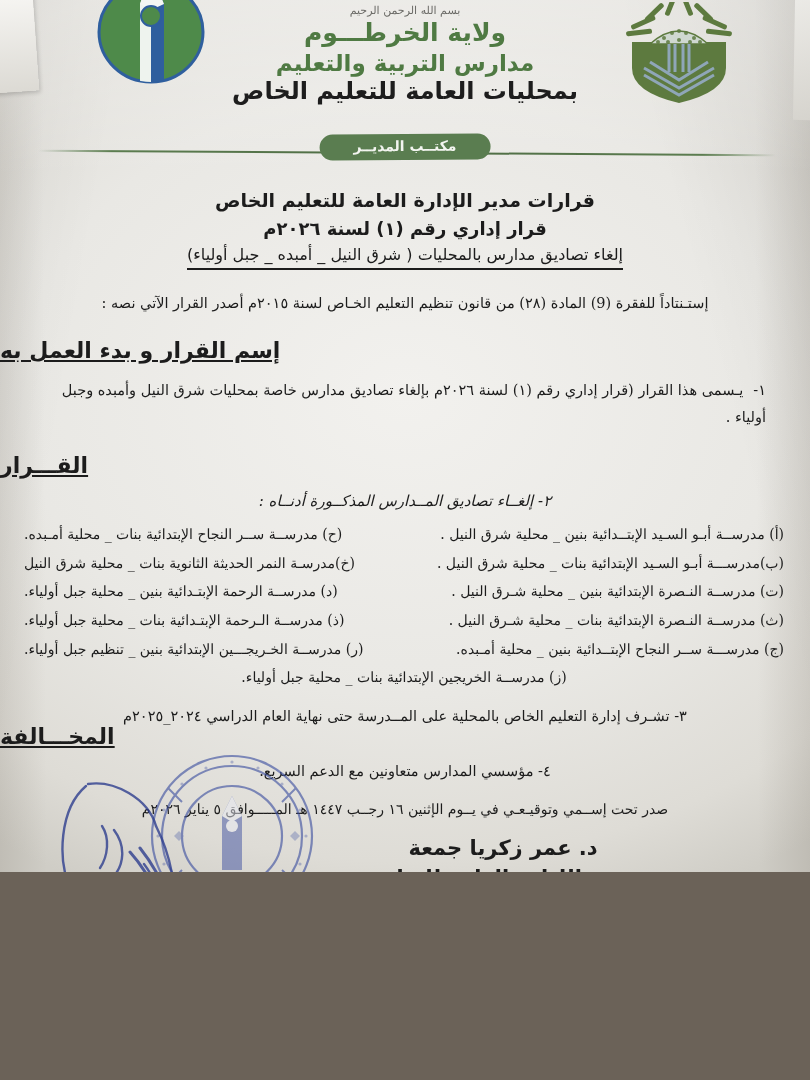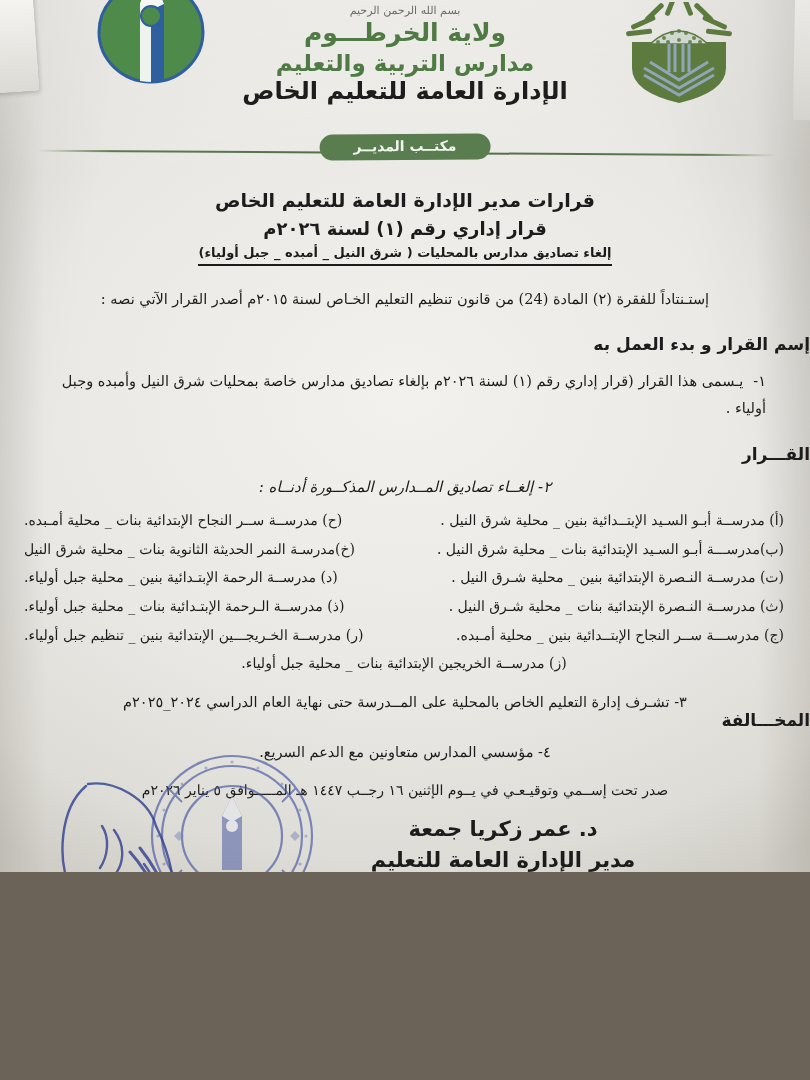--- a/index.html
+++ b/index.html
@@ -176,43 +176,44 @@
     letter-spacing: .4px;
     line-height: 1.5;
   }
   .t-2 {
     font-size: 18px;
     font-weight: 700;
     letter-spacing: .4px;
     line-height: 1.5;
   }
   .t-3 {
-    font-size: 13px;
-    font-weight: 700;
+    font-size: 16px;
+    font-weight: 400;
     letter-spacing: .3px;
     line-height: 1.6;
     display: inline-block;
     border-bottom: 2px solid #1c1c1c;
     padding-bottom: 1px;
   }
 
   .preamble {
     text-align: center;
     font-size: 14.5px;
     line-height: 1.8;
     margin: 20px 46px 0;
     font-family: "DejaVu Serif", "Liberation Serif", serif;
   }
 
   .section-head {
-    text-align: right;
-    font-size: 17px;
+    text-align: left;
+    font-size: 22px;
     font-weight: 700;
     margin-top: 22px;
     letter-spacing: .6px;
+    text-decoration: underline;
   }
   .section-head.tight { margin-top: 0; }
 
   .numbered {
     font-size: 14.5px;
     line-height: 1.85;
     margin: 14px 44px 0 30px;
     font-family: "DejaVu Serif", "Liberation Serif", serif;
   }
   .numbered .n { display: inline-block; min-width: 18px; }
@@ -385,36 +386,36 @@
             <path d="M24 73 L59 93 L94 73"></path>
             <path d="M30 60 L59 78 L88 60"></path>
           </g>
         </svg>
       </div>
 
       <div class="head-text">
         <div class="basmala">بسم الله الرحمن الرحيم</div>
         <div class="head-l1">ولاية الخرطـــوم</div>
         <div class="head-l2">مدارس  التربية والتعليم</div>
-        <div class="head-l3">الإدارة العامة  للتعليم الخاص</div>
+        <div class="head-l3">بمحليات العامة  للتعليم الخاص</div>
       </div>
     </div>
 
     <div class="banner-wrap">
       <div class="rule"></div>
       <div class="office-badge">مكتــب المديــر</div>
     </div>
 
     <div class="titles">
       <div class="t-1">قرارات مدير الإدارة العامة للتعليم الخاص</div>
       <div class="t-2">قرار إداري رقم (١) لسنة ٢٠٢٦م</div>
       <div><span class="t-3">إلغاء تصاديق مدارس بالمحليات ( شرق النيل _ أمبده _ جبل أولياء)</span></div>
     </div>
 
-    <div class="preamble">إستـنتاداً للفقرة (٢) المادة (24) من قانون تنظيم التعليم الخـاص لسنة ٢٠١٥م أصدر  القرار الآتي نصه :</div>
+    <div class="preamble">إستـنتاداً للفقرة (9) المادة (٢٨) من قانون تنظيم التعليم الخـاص لسنة ٢٠١٥م أصدر  القرار الآتي نصه :</div>
 
     <div class="section-head">إسم القرار و بدء العمل به</div>
 
     <div class="numbered">
       <span class="n">١-</span>
       <span>يـسمى هذا القرار (قرار إداري رقم (١) لسنة ٢٠٢٦م بإلغاء تصاديق مدارس خاصة بمحليات شرق النيل وأمبده وجبل أولياء .</span>
     </div>
 
     <div class="section-head">القـــرار</div>
 

